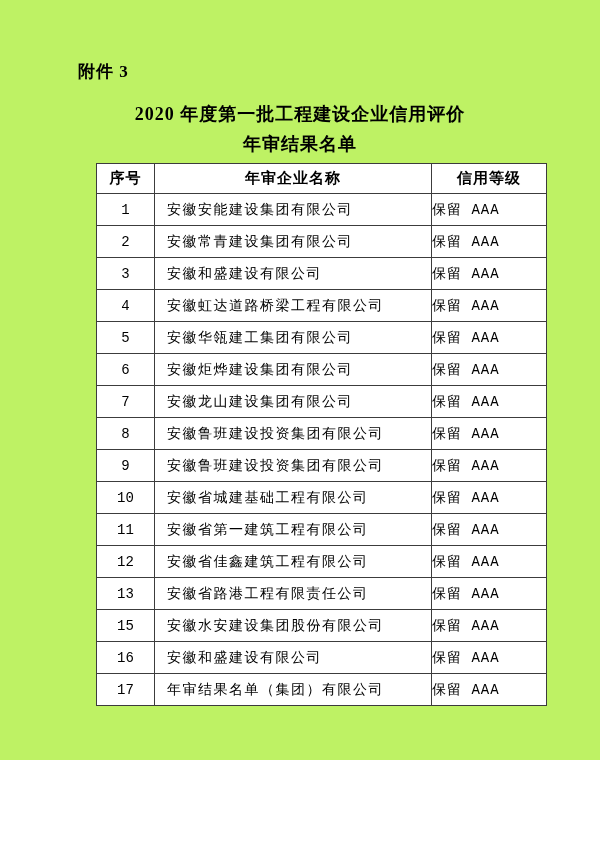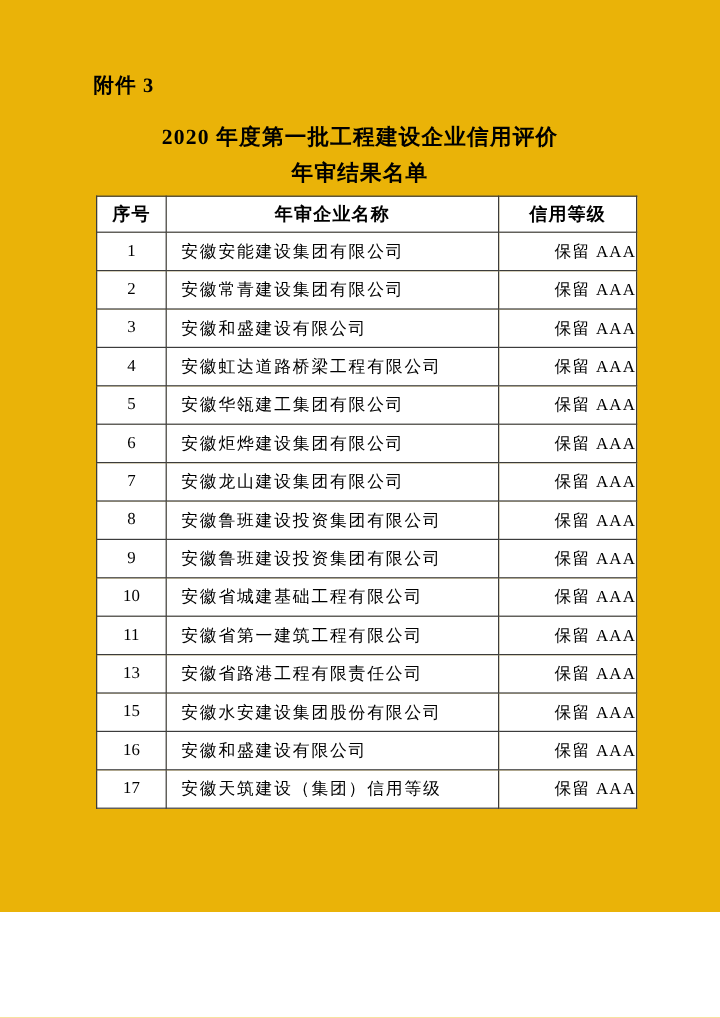--- a/index.html
+++ b/index.html
@@ -4,21 +4,21 @@
 <style>
   html, body {
     margin: 0;
     padding: 0;
     background: #ffffff;
   }
   .page {
     position: relative;
     width: 600px;
     height: 760px;
-    background: #eab308;
+    background: #bef264;
     color: #000000;
     font-family: "Liberation Serif", "DejaVu Serif", serif;
     overflow: hidden;
   }
   .attachment-label {
     position: absolute;
     left: 78px;
     top: 60px;
     font-size: 17px;
     font-weight: bold;
@@ -30,25 +30,26 @@
     left: 0;
     width: 100%;
     text-align: center;
     font-size: 18px;
     font-weight: bold;
     line-height: 30px;
     letter-spacing: 1px;
   }
   table.review-table {
     position: absolute;
-    left: 80px;
+    left: 96px;
     top: 163px;
     width: 450px;
     border-collapse: collapse;
     table-layout: fixed;
+    font-family: Liberation Mono, monospace;
   }
   .review-table th,
   .review-table td {
     border: 1px solid #3c3c3c;
     padding: 0;
     background: #ffffff;
   }
   .review-table col.c-no     { width: 58px; }
   .review-table col.c-name   { width: 277px; }
   .review-table col.c-rating { width: 115px; }
@@ -68,21 +69,21 @@
     text-align: center;
     font-size: 14px;
   }
   td.cell-name {
     text-align: left;
     padding-left: 12px;
     letter-spacing: 1.5px;
     white-space: nowrap;
   }
   td.cell-rating {
-    text-align: right;
+    text-align: left;
     letter-spacing: 1px;
     white-space: nowrap;
   }
   .page-number {
     position: absolute;
     top: 782px;
     left: 0;
     width: 100%;
     text-align: center;
     font-size: 13px;
@@ -175,20 +176,25 @@
       <td class="cell-name">安徽省城建基础工程有限公司</td>
       <td class="cell-rating">保留 AAA</td>
     </tr>
 
     <tr>
       <td class="cell-no">11</td>
       <td class="cell-name">安徽省第一建筑工程有限公司</td>
       <td class="cell-rating">保留 AAA</td>
     </tr>
 
+    <tr>
+      <td class="cell-no">12</td>
+      <td class="cell-name">安徽省佳鑫建筑工程有限公司</td>
+      <td class="cell-rating">保留 AAA</td>
+    </tr>
 
     <tr>
       <td class="cell-no">13</td>
       <td class="cell-name">安徽省路港工程有限责任公司</td>
       <td class="cell-rating">保留 AAA</td>
     </tr>
 
 
     <tr>
       <td class="cell-no">15</td>
@@ -197,21 +203,21 @@
     </tr>
 
     <tr>
       <td class="cell-no">16</td>
       <td class="cell-name">安徽和盛建设有限公司</td>
       <td class="cell-rating">保留 AAA</td>
     </tr>
 
     <tr>
       <td class="cell-no">17</td>
-      <td class="cell-name">安徽天筑建设（集团）信用等级</td>
+      <td class="cell-name">年审结果名单（集团）有限公司</td>
       <td class="cell-rating">保留 AAA</td>
     </tr>
 
   </tbody>
   </table>
 
   <div class="page-number">1</div>
 
 </div>
 

